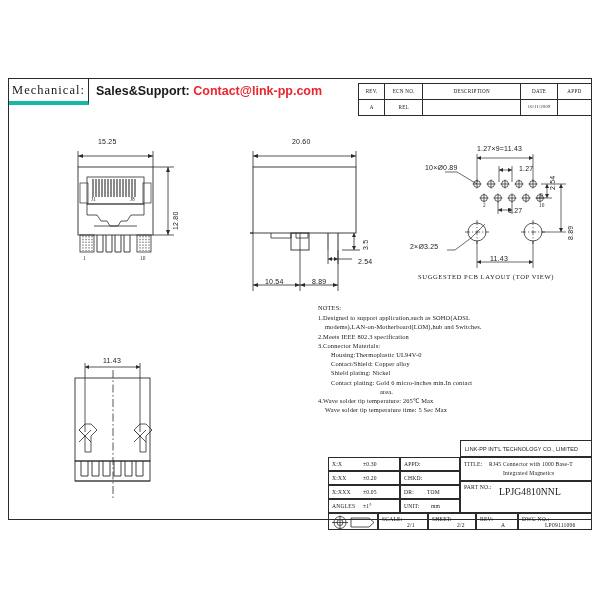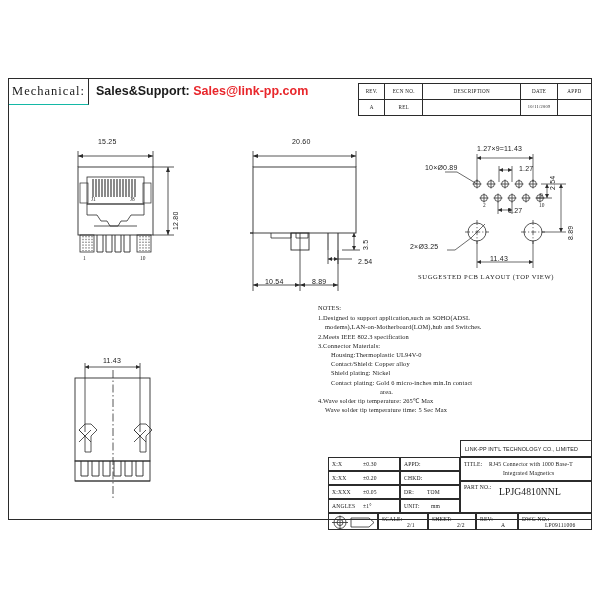--- a/index.html
+++ b/index.html
@@ -4,21 +4,21 @@
 <style>
   html,body{margin:0;padding:0;background:#ffffff;}
   body{width:600px;height:600px;overflow:hidden;
        font-family:"Liberation Serif",serif;color:#1a1a1a;}
   #sheet{position:absolute;left:0;top:0;width:600px;height:600px;background:#fff;}
   .frame{position:absolute;left:8px;top:78px;width:584px;height:442px;
          border:1px solid #2b2b2b;box-sizing:border-box;}
 
   
   .mech-box{position:absolute;left:9px;top:79px;width:80px;height:26px;
-            border-right:1px solid #2b2b2b;border-bottom:1px solid #14b8a6;
+            border-right:1px solid #2b2b2b;border-bottom:4px solid #14b8a6;
             box-sizing:border-box;display:flex;align-items:center;justify-content:center;
             font-family:"Liberation Serif",serif;font-size:12.5px;letter-spacing:1px;}
   .sales{position:absolute;left:96px;top:84px;font-family:"Liberation Sans",sans-serif;
          font-size:12.5px;font-weight:bold;white-space:nowrap;}
   .sales .em{color:#e8262b;font-weight:bold;}
 
   
   .revtbl{position:absolute;left:358px;top:83px;width:234px;height:33px;
           border-collapse:collapse;font-size:5.1px;
           font-family:"Liberation Serif",serif;}
@@ -60,21 +60,21 @@
 
 <div id="sheet">
 
   <div class="frame"></div>
 
   <div class="mech-box">
     <span>Mechanical:</span>
   </div>
   <div class="sales">
     <span>Sales&amp;Support:</span>
-    <span class="em">Sales@link-pp.com</span>
+    <span class="em">Contact@link-pp.com</span>
   </div>
 
   <table class="revtbl">
     <thead>
       <tr>
         <th style="width:26px">REV.</th>
         <th style="width:38px">ECN NO.</th>
         <th style="width:100px">DESCRIPTION</th>
         <th style="width:36px">DATE</th>
         <th style="width:34px">APPD</th>

